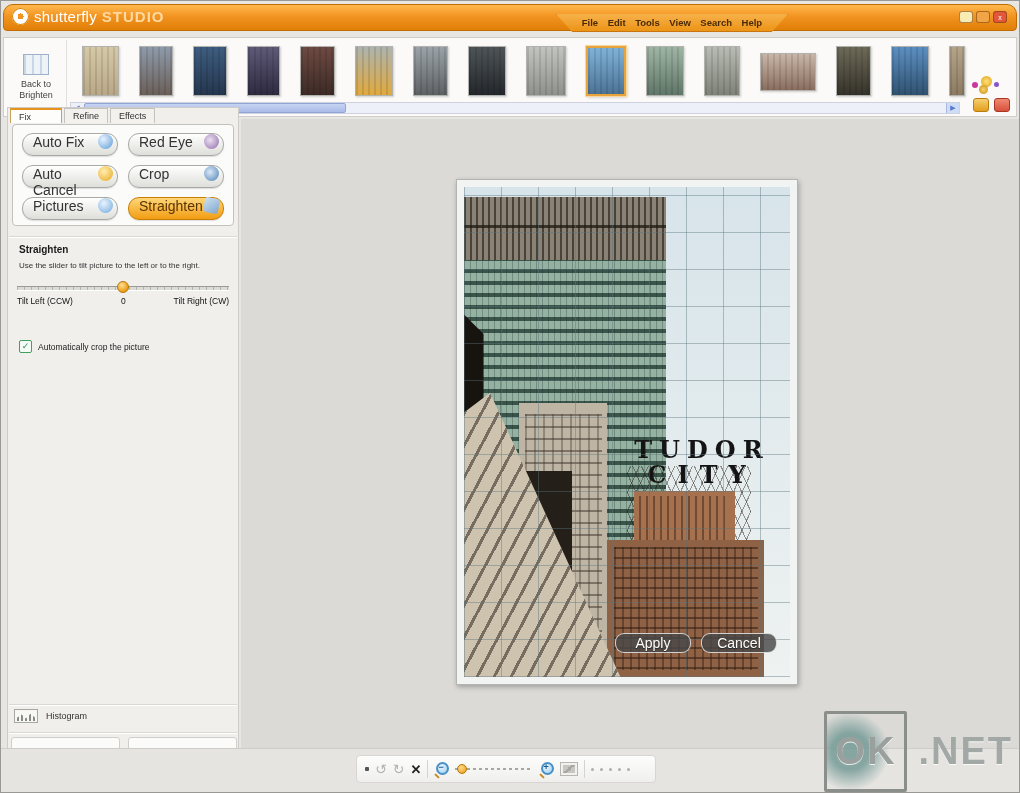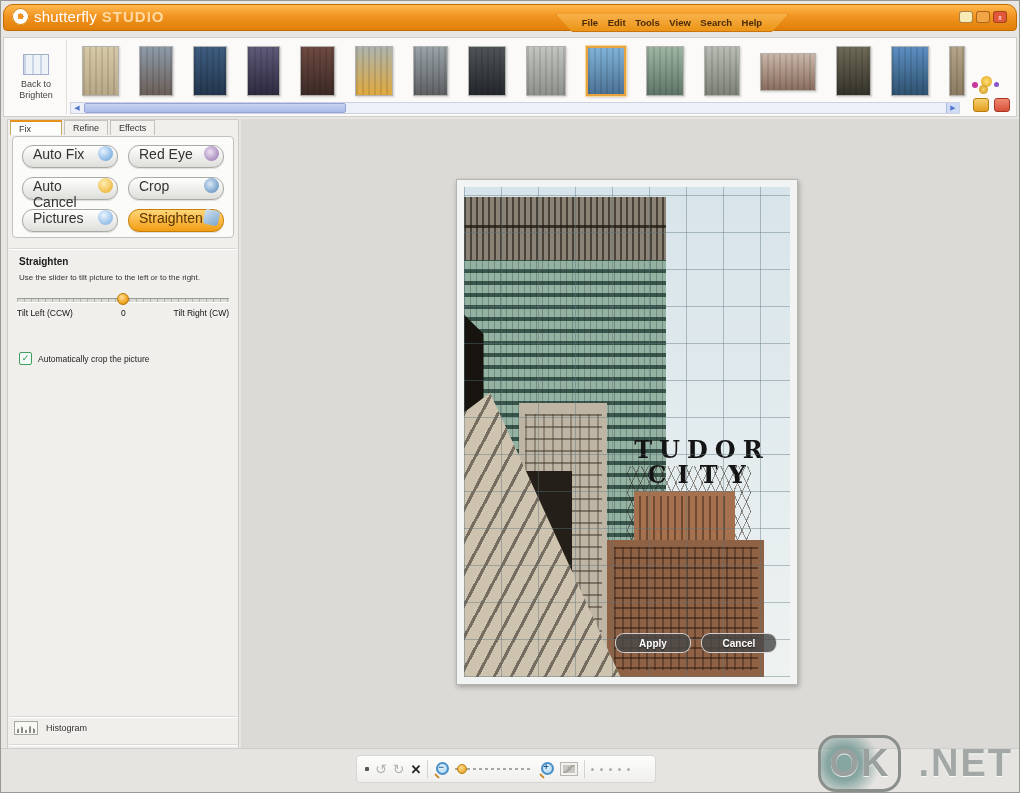--- a/index.html
+++ b/index.html
@@ -58,21 +58,21 @@
   .share-dot-gold{left:9px;top:2px;width:11px;height:11px;background:radial-gradient(#ffe27a,#dfa017);}
   .share-dot-gold2{left:7px;top:11px;width:9px;height:9px;background:radial-gradient(#f6d26a,#c78d12);}
   .share-dot-pink{left:0;top:8px;width:6px;height:6px;background:#c8389a;}
   .share-dot-purple{left:22px;top:8px;width:5px;height:5px;background:#8856c8;}
   .tray-btns{position:absolute;right:4px;top:60px;display:flex;gap:5px;}
   .tray-btn{width:16px;height:14px;border-radius:3px;box-sizing:border-box;font-size:8px;line-height:12px;
     text-align:center;cursor:pointer;}
   .tray-btn-orange{background:linear-gradient(#f5cf6e,#e39f1e);border:1px solid #b87d10;color:#7a5200;}
   .tray-btn-red{background:linear-gradient(#ef8a72,#d9503a);border:1px solid #a83622;color:#fff;}
   
-  .left-panel{position:absolute;left:6px;top:118px;width:232px;height:669px;background:#f0efec;
+  .left-panel{position:absolute;left:6px;top:106px;width:232px;height:669px;background:#f0efec;
     border:1px solid #ceccc8;box-sizing:border-box;}
   .tabs{position:absolute;left:2px;top:0;display:flex;}
   .tab{height:15px;line-height:15px;padding:0 8px;font-size:9px;color:#333;background:#f2f1ee;
     border:1px solid #c4c2be;border-bottom:none;margin-right:2px;min-width:40px;cursor:pointer;box-sizing:border-box;}
   .tab.active{background:#fdfdfb;border-color:#c9a25e;border-top:2px solid #e8921e;font-weight:normal;min-width:52px;}
   .fix-box{position:absolute;left:4px;top:16px;width:222px;height:102px;background:#fbfbf9;
     border:1px solid #c3c1bd;border-radius:4px;box-sizing:border-box;padding:8px 9px;
     display:grid;grid-template-columns:1fr 1fr;gap:9px 10px;}
   .pill-btn{height:21px;border:1px solid #a9a9a5;border-radius:11px;background:linear-gradient(#ffffff,#dededa);
     display:flex;align-items:flex-start;justify-content:space-between;padding:0 4px 0 10px;cursor:pointer;
@@ -148,21 +148,21 @@
      repeating-linear-gradient(-65deg,rgba(40,30,20,.45) 0 1px,transparent 1px 8px);}
   .sign{position:absolute;left:51%;top:51%;width:44%;text-align:center;
      font-family:"DejaVu Serif",serif;font-weight:bold;color:#141414;line-height:1.05;}
   .sign-line1{font-size:24px;letter-spacing:7px;}
   .sign-line2{font-size:24px;letter-spacing:11px;}
   .grid-overlay{position:absolute;inset:0;background:
      repeating-linear-gradient(0deg,rgba(90,115,125,.42) 0 1px,transparent 1px 37px),
      repeating-linear-gradient(90deg,rgba(90,115,125,.42) 0 1px,transparent 1px 37px);}
   .photo-actions{position:absolute;left:0;right:4%;bottom:24px;display:flex;justify-content:flex-end;gap:10px;}
   .photo-btn{width:74px;height:18px;border-radius:9px;background:rgba(72,72,72,.82);
-     border:1px solid rgba(255,255,255,.75);color:#fff;font-size:10px;font-weight:bold;
+     border:1px solid rgba(255,255,255,.75);color:#fff;font-size:14px;font-weight:normal;
      display:flex;align-items:center;justify-content:center;cursor:pointer;text-shadow:0 1px 1px rgba(0,0,0,.5);}
   
   .bottombar{position:absolute;left:0;bottom:0;width:1020px;height:43px;background:#e6e4e1;border-top:1px solid #cfcdc9;}
   .toolbar{position:absolute;left:355px;top:6px;width:300px;height:28px;background:linear-gradient(#fdfdfc,#f0efed);
     border:1px solid #d8d6d2;border-radius:4px;display:flex;align-items:center;gap:6px;padding:0 8px;box-sizing:border-box;}
   .tb-dot{width:4px;height:4px;background:#555;border-radius:1px;cursor:pointer;}
   .tb-icon{font-family:"DejaVu Sans",sans-serif;font-size:14px;color:#b5b5b0;cursor:pointer;line-height:1;}
   .tb-x{font-size:13px;color:#222;font-weight:bold;cursor:pointer;}
   .tb-sep{width:1px;height:18px;background:#d5d3cf;}
   .magnifier{position:relative;width:15px;height:15px;cursor:pointer;}
@@ -177,21 +177,21 @@
   .zoom-thumb{position:absolute;left:2px;top:1px;width:10px;height:10px;border-radius:50%;
      background:radial-gradient(circle at 38% 32%,#ffd98a,#e89a16);border:1px solid #b87800;box-sizing:border-box;}
   .fit-btn{width:18px;height:14px;border:1px solid #b8b6b2;background:#f2f1ee;box-sizing:border-box;position:relative;cursor:pointer;}
   .fit-btn::after{content:"";position:absolute;inset:2px;background:linear-gradient(135deg,#c8c6c0 40%,#a8a6a0 40% 60%,#c8c6c0 60%);}
   .pager-dots{display:flex;gap:6px;align-items:center;}
   .pager-dots i{width:3px;height:3px;border-radius:50%;background:#b0aea9;}
   
   .watermark{position:absolute;right:8px;bottom:0px;display:flex;align-items:center;
      font-size:38px;font-weight:bold;color:#a2a8a5;letter-spacing:2px;
      text-shadow:0 1px 0 rgba(255,255,255,.8);}
-  .wm-ok{border:3px solid #8a8f8c;border-radius:18px;padding:4px 8px;margin:0 17px;color:#9aa09d;
+  .wm-ok{border:3px solid #8a8f8c;border-radius:2px;padding:16px 8px;margin:0 11px;color:#9aa09d;
      background:radial-gradient(circle at 30% 50%,rgba(110,150,145,.8) 0 28%,rgba(255,255,255,0) 60%);}
 </style>
 </head>
 <body>
 
 <div class="app">
 
   <div class="titlebar">
     <div class="logo">
       <span class="logo-icon"></span>

